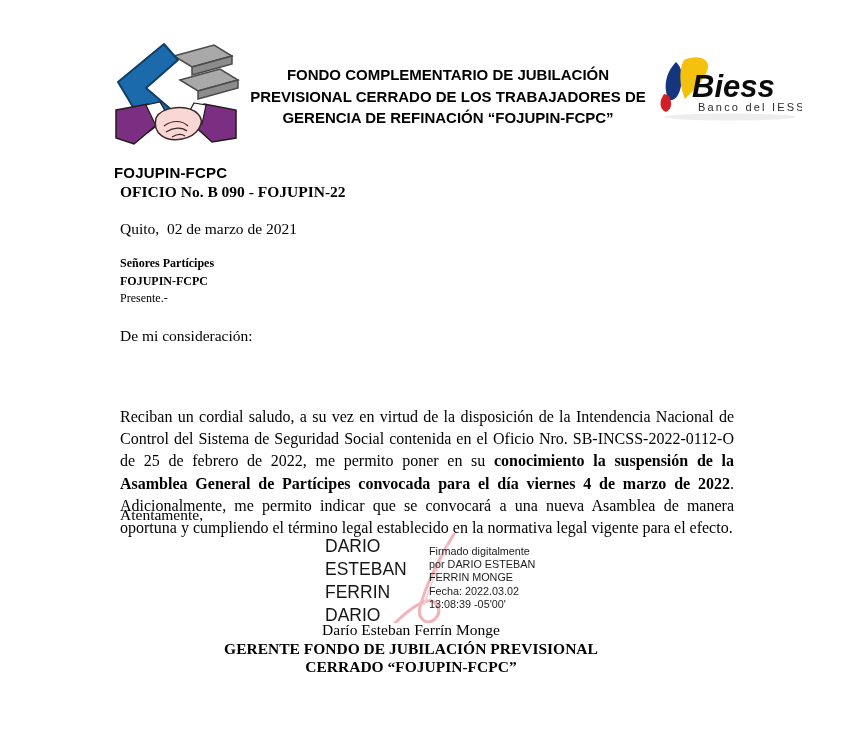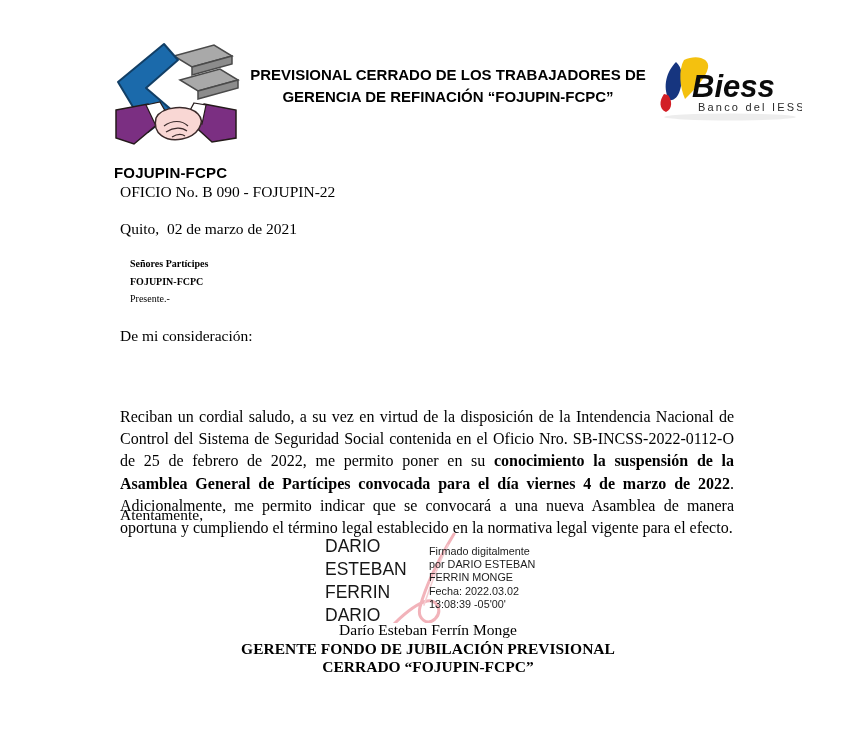--- a/index.html
+++ b/index.html
@@ -14,38 +14,38 @@
   
   .logo-wrap   { left:114px; top:42px; width:126px; }
   .logo-label  { font-family:"Liberation Sans", sans-serif; font-weight:bold;
                  font-size:15px; margin-top:4px; text-align:left; padding-left:0px; letter-spacing:0.2px; }
   .head-title  { left:236px; top:64px; width:424px; text-align:center;
                  font-family:"Liberation Sans", sans-serif; font-weight:bold;
                  font-size:15px; line-height:21.5px; }
   .biess-wrap  { left:650px; top:54px; width:152px; }
 
   
-  .ref-line    { left:120px; top:183px; font-weight:normal; font-size:15.5px; }
+  .ref-line    { left:120px; top:183px; font-weight:bold; font-size:15.5px; }
   .date-line   { left:120px; top:220px; font-size:15.5px; white-space:pre-wrap; }
-  .recipient   { left:120px; top:255px; font-size:10px; line-height:17.5px;margin-left:10px; }
+  .recipient   { left:120px; top:255px; font-size:12px; line-height:17.5px; }
   .recipient div:nth-child(-n+2) { font-weight:bold; }
   .salutation  { left:120px; top:327px; font-size:15.5px; }
   .body-par    { left:120px; top:362px; width:614px; font-size:16px;
                  line-height:22.2px; text-align:justify;margin-top:44px; }
   .closing     { left:120px; top:506px; width:614px; text-align:left; font-size:15.5px; }
 
   
   .sig-name    { left:325px; top:535px; font-family:"Liberation Sans", sans-serif;
                  font-size:17.5px; line-height:23px; color:#161616; z-index:2; }
   .sig-flourish{ left:390px; top:531px; z-index:1; }
   .sig-details { left:429px; top:545px; font-family:"Liberation Sans", sans-serif;
                  font-size:10.8px; line-height:13.2px; color:#1c1c1c; z-index:2; }
 
   
-  .signer      { left:121px; top:621px; width:614px; text-align:center;
+  .signer      { left:104px; top:621px; width:614px; text-align:center;
                  font-size:15.5px; line-height:18.5px; }
   .signer .title-line { font-weight:bold; }
 </style>
 </head>
 <body>
 
 <div class="page">
 
   <div class="abs logo-wrap">
     <svg width="126" height="114" viewBox="0 0 126 114">
@@ -61,20 +61,21 @@
       <polygon points="90,62 122,68 122,96 98,100 76,80" fill="#7b2f82" stroke="#241a1a" stroke-width="1.5"></polygon>
       <polygon points="32,63 46,60 54,74 42,84" fill="#ffffff" stroke="#241a1a" stroke-width="1.2"></polygon>
       <polygon points="80,61 92,63 88,82 72,76" fill="#ffffff" stroke="#241a1a" stroke-width="1.2"></polygon>
       <path d="M42,76 C48,64 74,62 84,72 C92,80 84,94 68,97 C52,100 38,92 42,76 Z" fill="#f9d7d4" stroke="#3a2a2a" stroke-width="1.5"></path>
       <path d="M50,84 C58,78 68,78 74,84 M52,90 C60,85 68,85 73,89 M58,95 C63,92 68,92 71,94" fill="none" stroke="#3a2a2a" stroke-width="1.2"></path>
     </svg>
     <div class="logo-label">FOJUPIN-FCPC</div>
   </div>
 
   <div class="abs head-title">
+    <div>FONDO COMPLEMENTARIO DE JUBILACIÓN</div>
     <div>PREVISIONAL CERRADO DE LOS TRABAJADORES DE</div>
     <div>GERENCIA DE REFINACIÓN “FOJUPIN-FCPC”</div>
   </div>
 
   <div class="abs biess-wrap">
     <svg width="152" height="68" viewBox="0 0 152 68">
       <path d="M26,8 C17,17 12,32 19,46 C24,47 28,43 30,36 C34,24 32,13 26,8 Z" fill="#16357f"></path>
       <path d="M34,6 C46,0 60,4 58,14 C56,24 44,36 35,45 C30,34 28,16 34,6 Z" fill="#f4c10f"></path>
       <path d="M14,40 C9,47 9,55 16,58 C23,55 22,46 18,41 Z" fill="#d21f26"></path>
       <text x="42" y="43" font-family="Liberation Sans, sans-serif" font-size="31" font-weight="bold" font-style="italic" fill="#0b0b0b">Biess</text>

